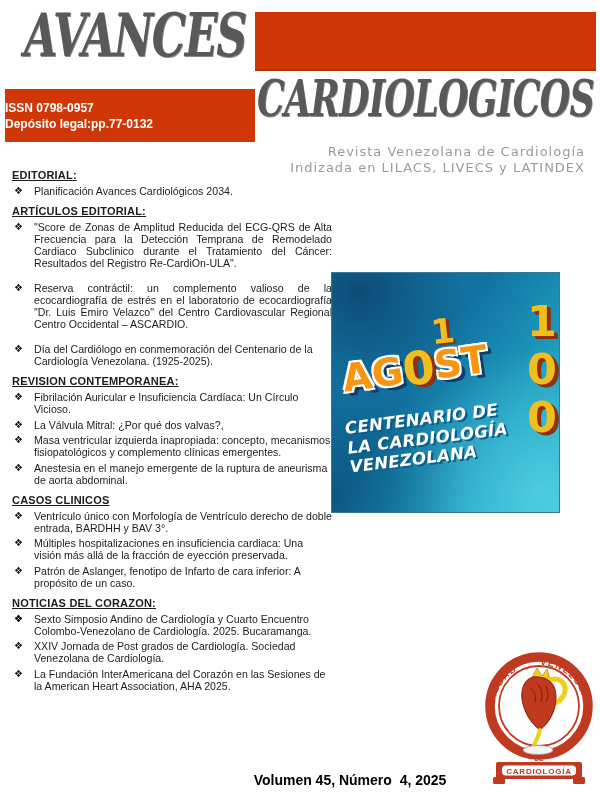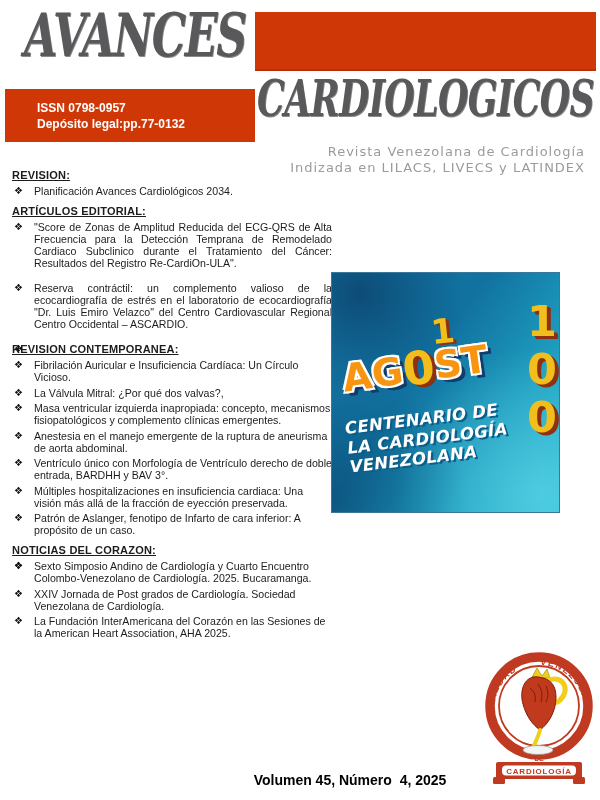--- a/index.html
+++ b/index.html
@@ -20,21 +20,21 @@
     font-weight:bold;font-style:italic;
     font-size:60px;line-height:74px;color:#59595b;
     transform:scaleX(0.72);transform-origin:left top;
     letter-spacing:-2px;white-space:nowrap;
     text-shadow:1px 1px 0 #8a8a8c;
   }
   .issn-band{
     position:absolute;left:5px;top:89px;width:250px;height:53px;
     background:#cf3806;
     color:#ffffff;font-weight:bold;font-size:12px;line-height:16px;
-    padding:11px 0 0 32px;box-sizing:border-box;
+    padding:11px 0 0 0;box-sizing:border-box;
   }
   .title-cardiologicos{
     position:absolute;left:257px;top:66px;
     font-family:"DejaVu Serif", serif;
     font-weight:bold;font-style:italic;
     font-size:50px;line-height:66px;color:#59595b;
     transform:scaleX(0.70);transform-origin:left top;
     letter-spacing:-1px;white-space:nowrap;
     text-shadow:1px 1px 0 #8a8a8c, -1px 0 0 #ffffff;
   }
@@ -124,47 +124,48 @@
   <div>Depósito legal:pp.77-0132</div>
 </div>
 <div class="title-cardiologicos">CARDIOLOGICOS</div>
 <div class="subtitle">
   <div>Revista Venezolana de Cardiología</div>
   <div>Indizada en LILACS, LIVECS y LATINDEX</div>
 </div>
 
 <div id="toc">
     <section class="toc-section">
-      <div class="toc-heading">REVISION:</div>
+      <div class="toc-heading">EDITORIAL:</div>
       <ul>
         <li><span class="bullet">❖</span><span>Planificación Avances Cardiológicos 2034.</span></li>
       </ul>
     </section>
     <section class="toc-section justify spaced">
       <div class="toc-heading">ARTÍCULOS EDITORIAL:</div>
       <ul>
         <li><span class="bullet">❖</span><span>"Score de Zonas de Amplitud Reducida del ECG-QRS de Alta Frecuencia para la Detección Temprana de Remodelado Cardiaco Subclinico durante el Tratamiento del Cáncer: Resultados del Registro Re-CardiOn-ULA".</span></li>
         <li><span class="bullet">❖</span><span>Reserva contráctil: un complemento valioso de la ecocardiografía de estrés en el laboratorio de ecocardiografía "Dr. Luis Emiro Velazco" del Centro Cardiovascular Regional Centro Occidental – ASCARDIO.</span></li>
       </ul>
     </section>
     <section class="toc-section">
       <ul>
-        <li><span class="bullet">❖</span></li>
+        <li><span class="bullet">❖</span><span>Día del Cardiólogo en conmemoración del Centenario de la Cardiología Venezolana.   (1925-2025).</span></li>
       </ul>
     </section>
     <section class="toc-section">
       <div class="toc-heading">REVISION CONTEMPORANEA:</div>
       <ul>
         <li><span class="bullet">❖</span><span>Fibrilación Auricular e Insuficiencia Cardíaca: Un Círculo Vicioso.</span></li>
         <li><span class="bullet">❖</span><span>La Válvula Mitral: ¿Por qué dos valvas?,</span></li>
         <li><span class="bullet">❖</span><span>Masa ventricular izquierda inapropiada: concepto, mecanismos fisiopatológicos y complemento clínicas emergentes.</span></li>
         <li><span class="bullet">❖</span><span>Anestesia en el manejo emergente de la ruptura de aneurisma de aorta abdominal.</span></li>
       </ul>
     </section>
     <section class="toc-section">
+      <div class="toc-heading">CASOS CLINICOS</div>
       <ul>
         <li><span class="bullet">❖</span><span>Ventrículo único con Morfología de Ventrículo derecho de doble entrada, BARDHH y BAV 3°.</span></li>
         <li><span class="bullet">❖</span><span>Múltiples hospitalizaciones en insuficiencia cardiaca: Una visión más allá de la fracción de eyección preservada.</span></li>
         <li><span class="bullet">❖</span><span>Patrón de Aslanger, fenotipo de Infarto de cara inferior: A propósito de un caso.</span></li>
       </ul>
     </section>
     <section class="toc-section">
       <div class="toc-heading">NOTICIAS DEL CORAZON:</div>
       <ul>
         <li><span class="bullet">❖</span></li>

